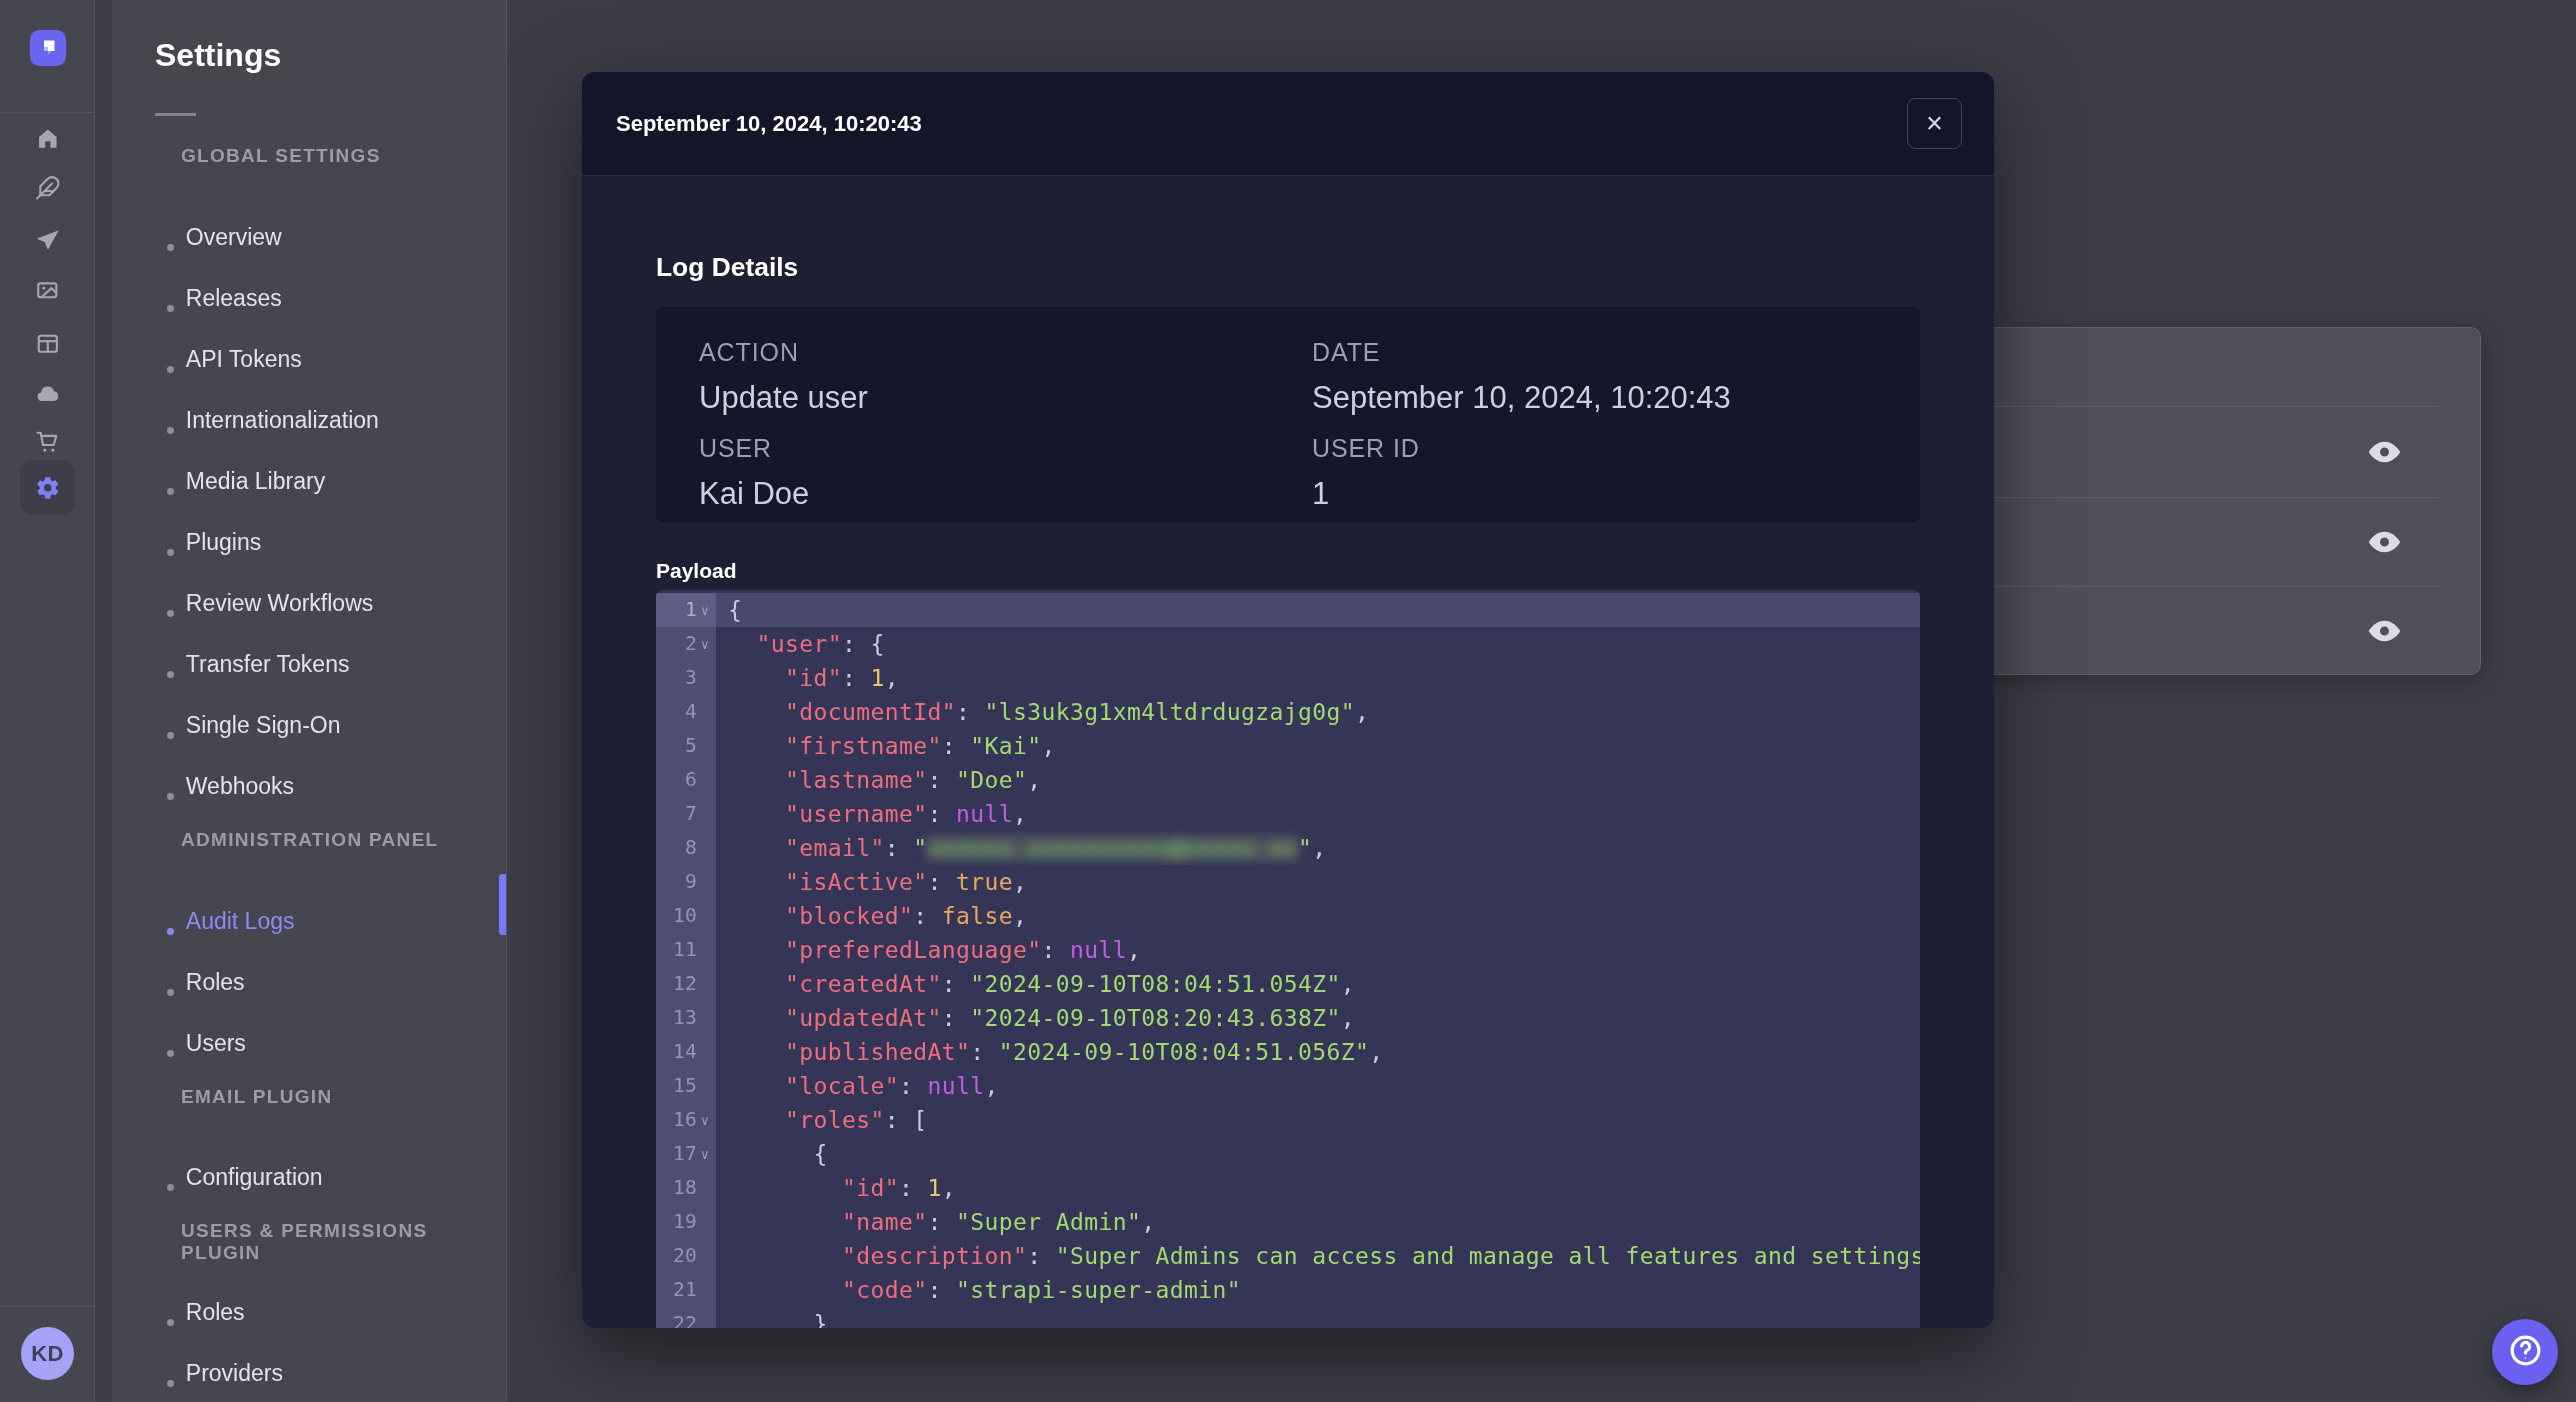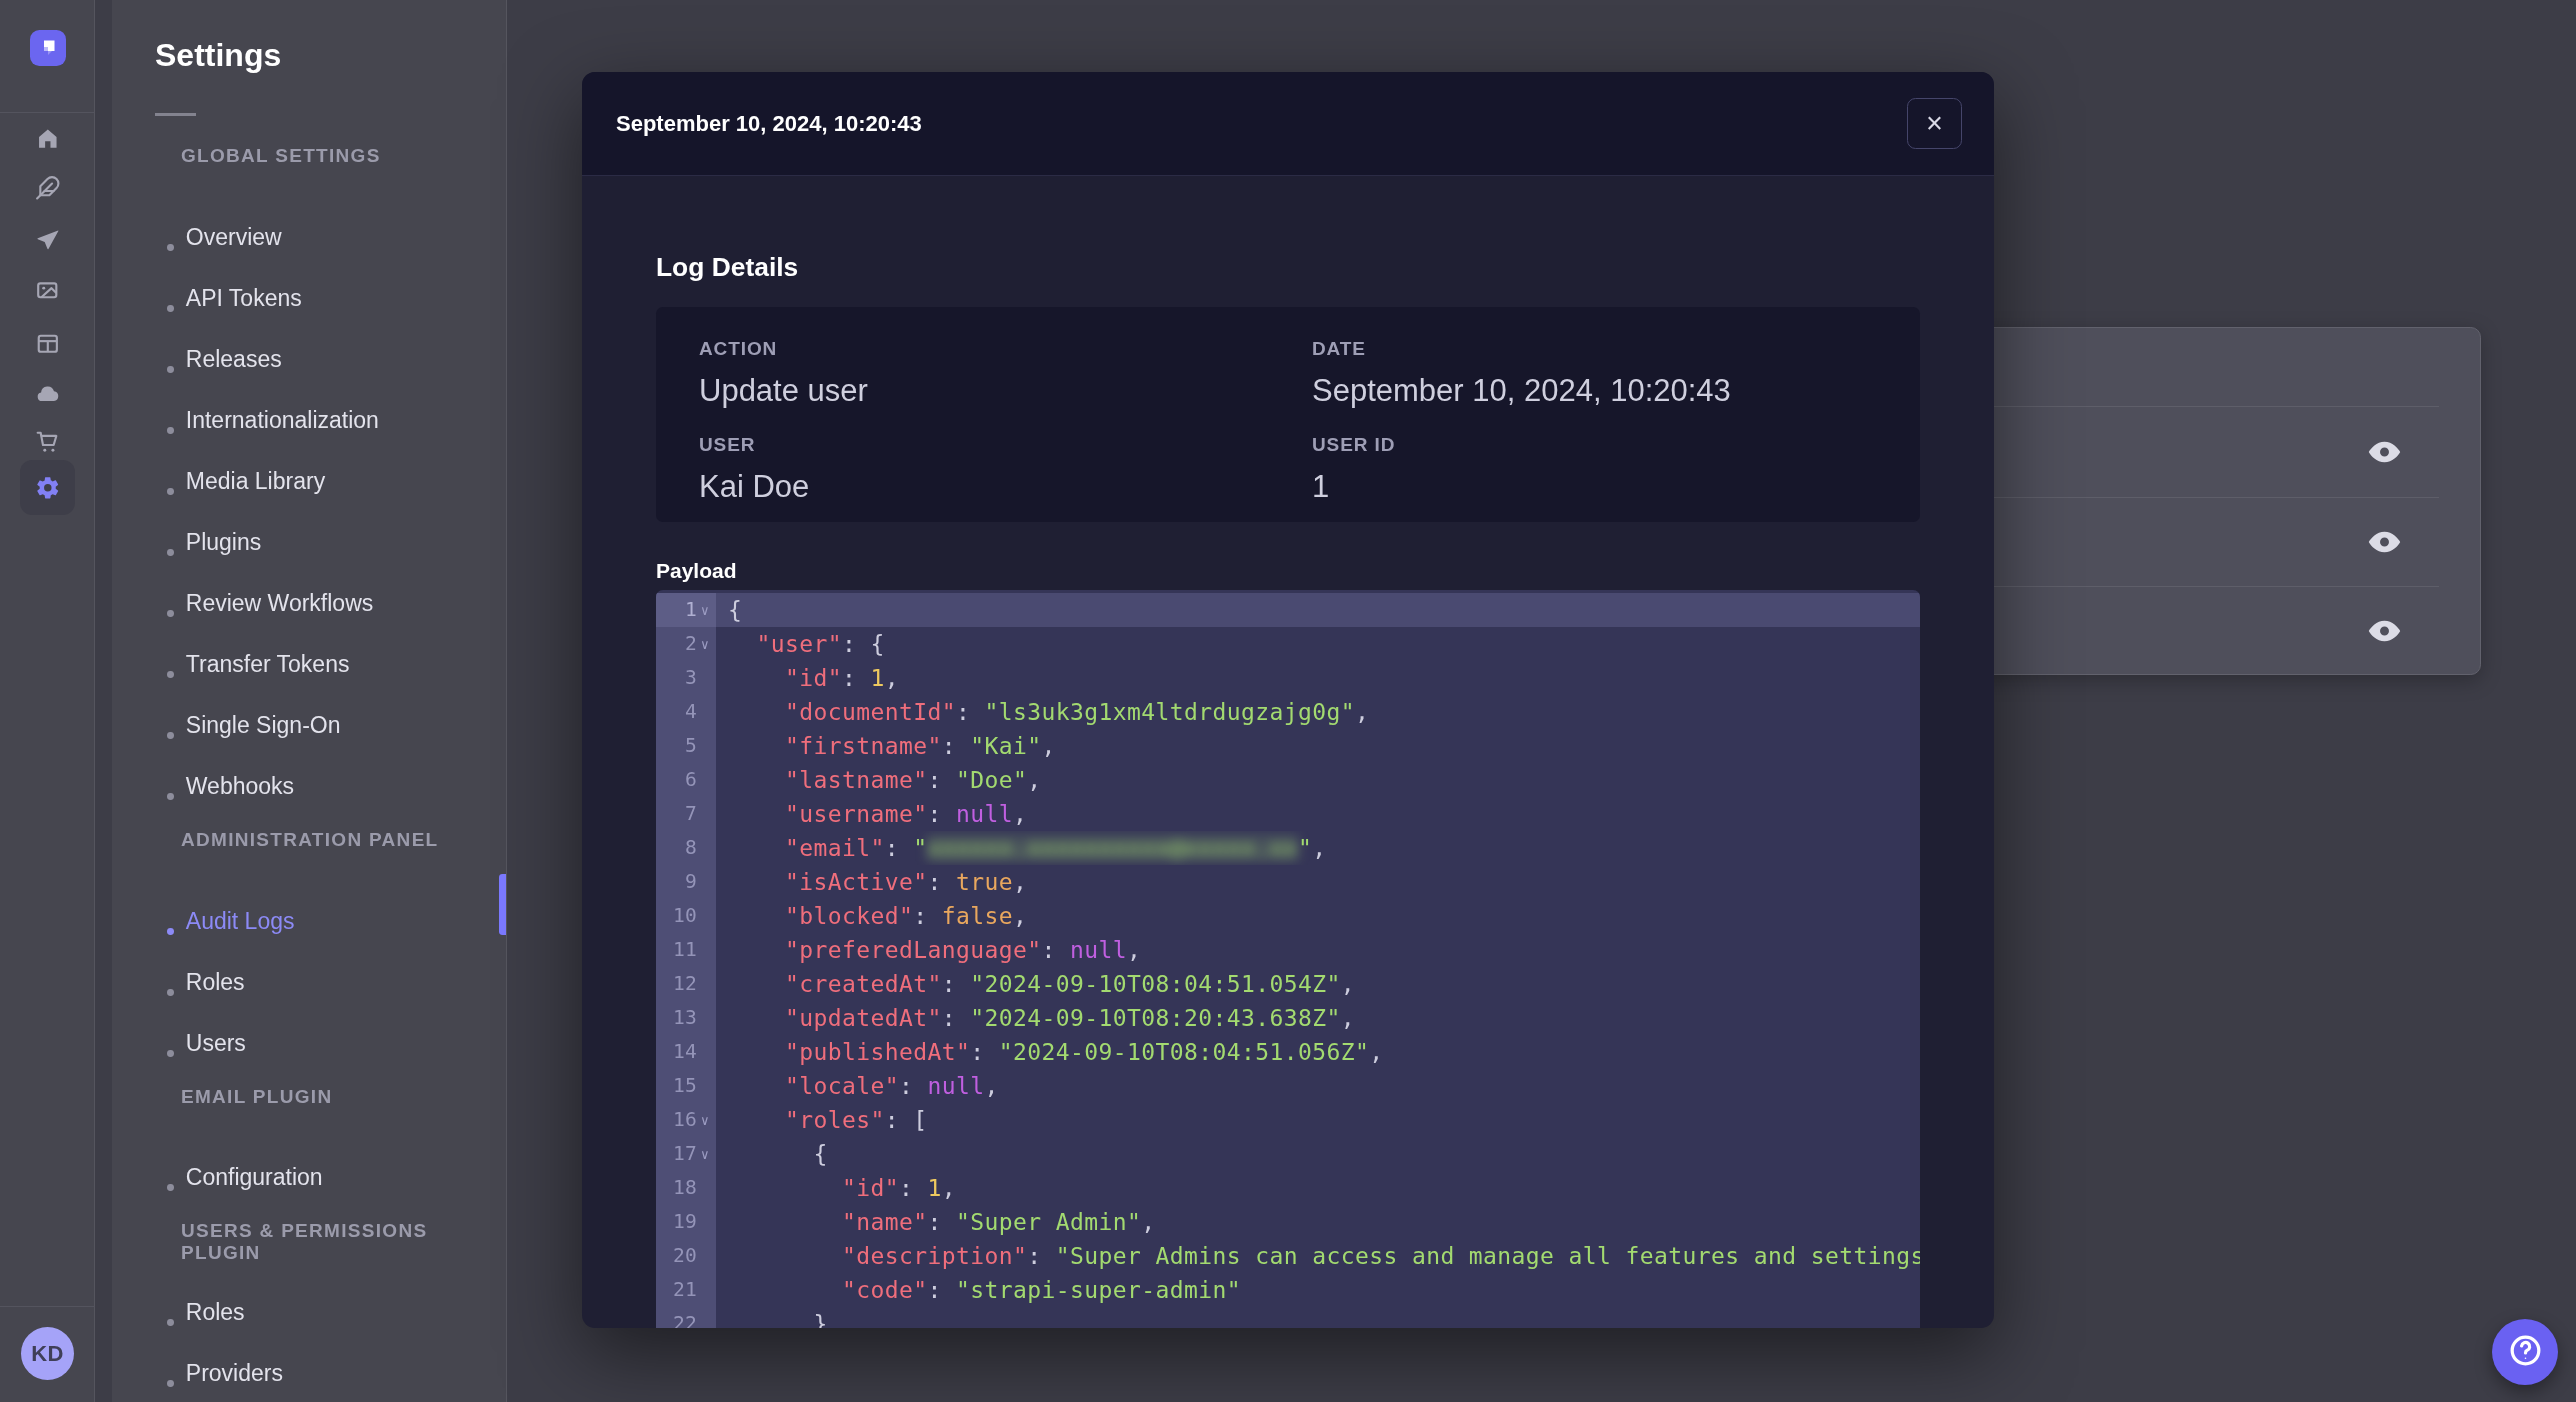--- a/index.html
+++ b/index.html
@@ -40,21 +40,21 @@
   .fab{position:absolute;left:2492px;top:1319px;width:66px;height:66px;border-radius:50%;background:#6a61f2;border:none;display:flex;align-items:center;justify-content:center;box-shadow:0 6.8px 17px rgba(0,0,0,.35);cursor:pointer;z-index:40}
   .fab svg{width:39px;height:39px}
   
   .modal{position:absolute;left:582px;top:72px;width:1412px;height:1256px;background:#1f1f33;border-radius:13px;box-shadow:0 25.6px 77px rgba(0,0,0,.5);z-index:30;overflow:hidden;box-sizing:border-box}
   .modal-header{height:104px;background:#15152a;border-bottom:0.9px solid #2b2b45;display:flex;align-items:center;justify-content:space-between;padding:0 32px 0 34px;box-sizing:border-box}
   .modal-title{font-size:22px;font-weight:700;color:#ffffff}
   .close-btn{width:55px;height:51px;border-radius:8.5px;border:1.7px solid #45456a;background:transparent;color:#d9d9e6;font-size:29px;line-height:1;display:flex;align-items:center;justify-content:center;cursor:pointer;padding:0;font-family:"Liberation Sans",sans-serif}
   .modal-body{padding:0 74px}
   .section-title{margin:76px 0 0;font-size:26.4px;font-weight:600;color:#ffffff}
   .details-card{margin-top:24px;background:#16162a;border-radius:6.8px;height:215px;box-sizing:border-box;padding:31px 0 0 43px;display:grid;grid-template-columns:613px auto;grid-auto-rows:96px}
-  .field-label{font-size:19px;font-weight:700;letter-spacing:0.9px;color:#9e9eb5}
+  .field-label{font-size:25px;font-weight:400;letter-spacing:0.9px;color:#9e9eb5}
   .field-value{margin-top:12.8px;font-size:31px;color:#cfcfde}
   .payload-label{margin:37px 0 0;font-size:21px;font-weight:700;color:#ffffff}
   
   .code-block{margin-top:6.8px;background:#353557;border-radius:6.8px 6.8px 0 0;height:747px;overflow:hidden;padding-top:3.4px;box-sizing:border-box}
   .cl{display:flex;height:34px;line-height:34px;font-family:"DejaVu Sans Mono",monospace;font-size:23px;letter-spacing:0.4px}
   .gut{flex:0 0 60px;width:60px;background:#4e4e75;color:#9494b8;font-size:19.6px;display:flex;justify-content:flex-end;align-items:center;padding-right:3.4px;box-sizing:border-box}
   .gut .fold{width:15.3px;font-size:13.6px;color:#9c9cc2;text-align:center}
   .cl.active{background:#4a4a71}
   .cl.active .gut{background:#5d5d86;color:#b0b0d2}
   .ct{white-space:pre;padding-left:12px;flex:1;overflow:hidden;color:#cdcdde}
@@ -154,25 +154,25 @@
   <hr class="title-rule">
   <div id="navSections">
       <div class="nav-section-label">GLOBAL SETTINGS</div>
       <ul class="nav-items">
         <li class="nav-item">
           <span class="dot"></span>
           <span class="lbl">Overview</span>
         </li>
         <li class="nav-item">
           <span class="dot"></span>
+          <span class="lbl">Releases</span>
+        </li>
+        <li class="nav-item">
+          <span class="dot"></span>
           <span class="lbl">API Tokens</span>
-        </li>
-        <li class="nav-item">
-          <span class="dot"></span>
-          <span class="lbl">Releases</span>
         </li>
         <li class="nav-item">
           <span class="dot"></span>
           <span class="lbl">Internationalization</span>
         </li>
         <li class="nav-item">
           <span class="dot"></span>
           <span class="lbl">Media Library</span>
         </li>
         <li class="nav-item">

